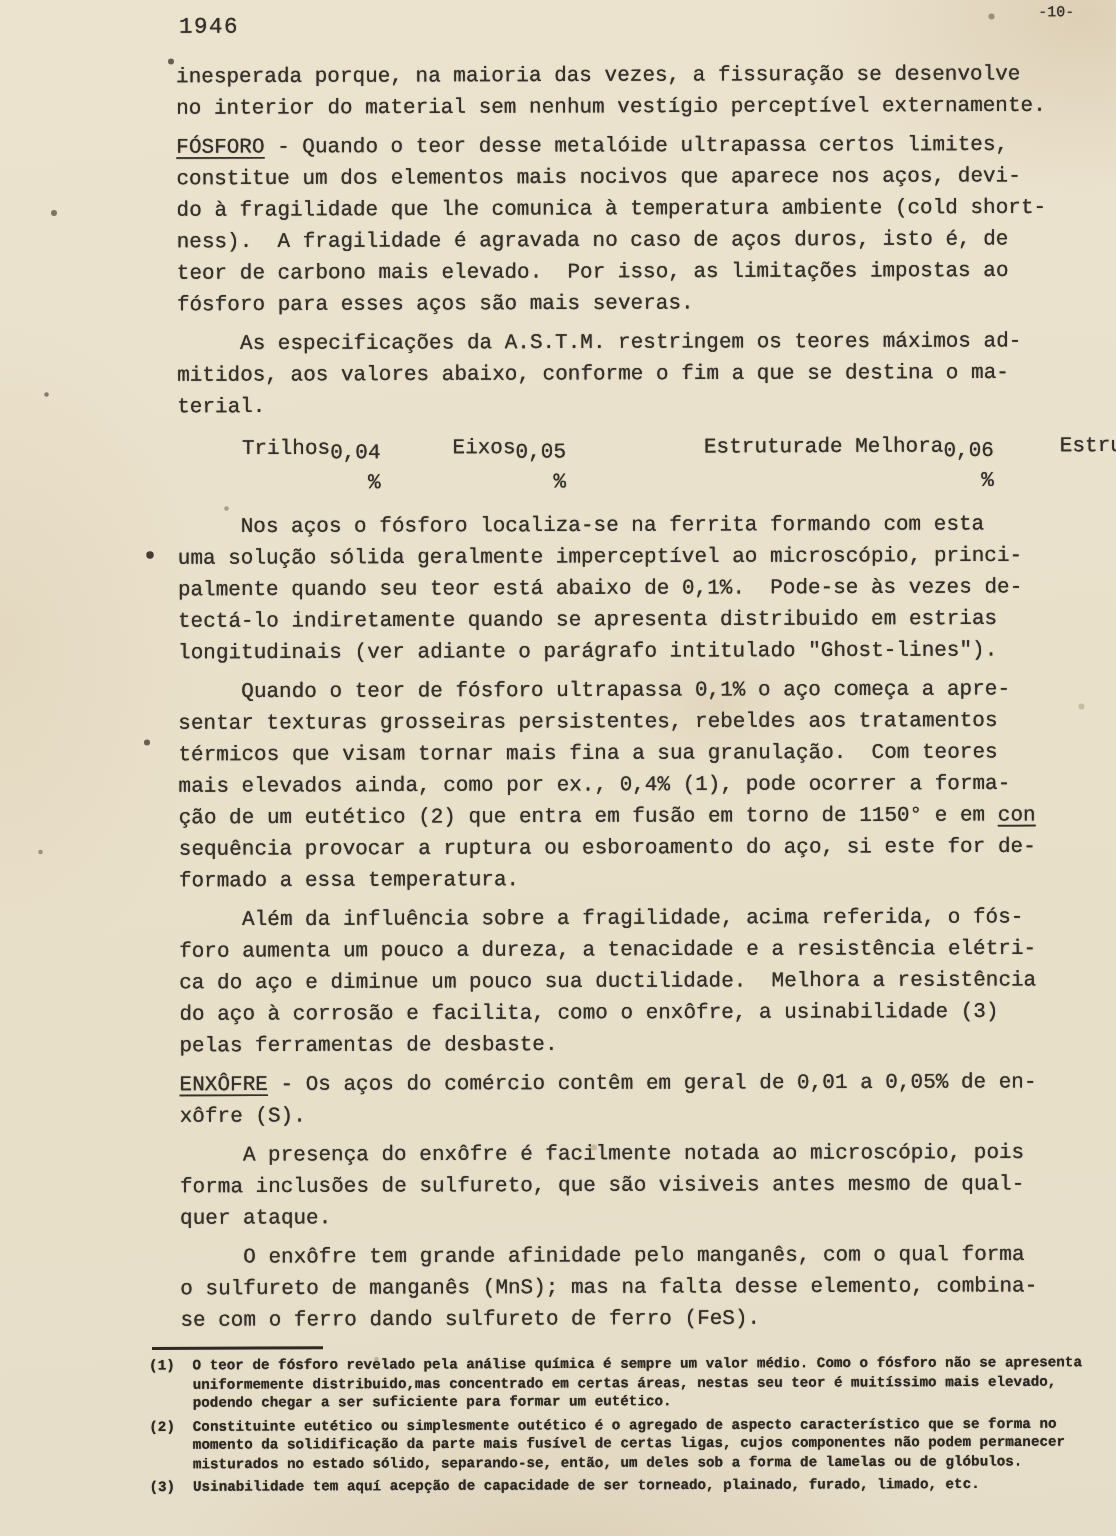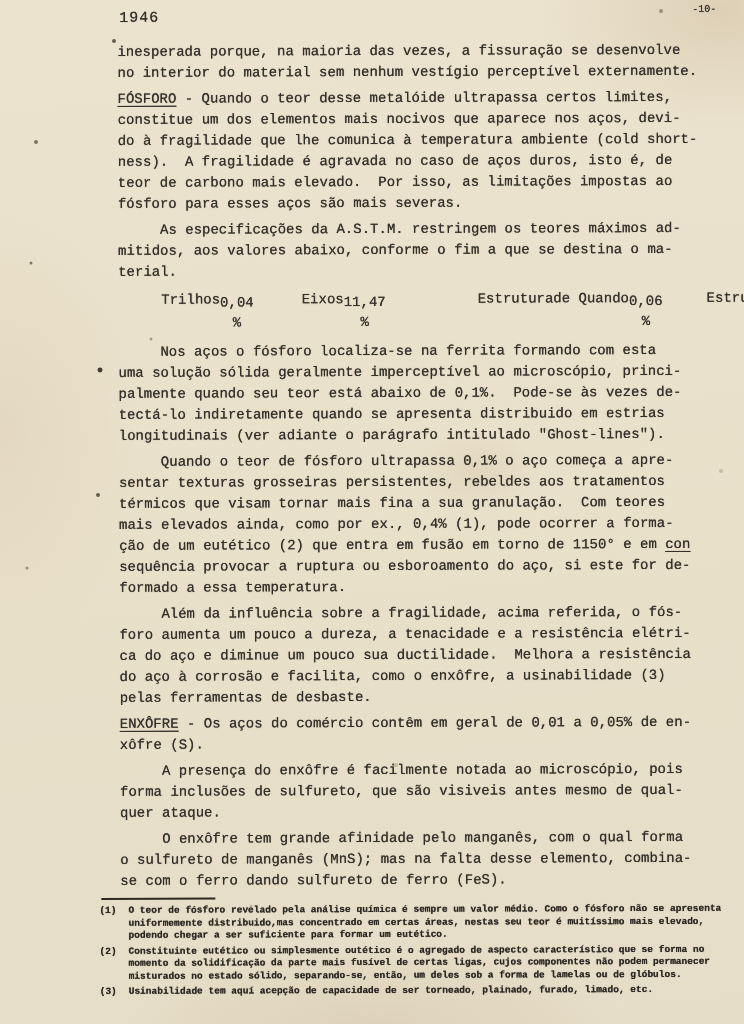--- a/index.html
+++ b/index.html
@@ -49,21 +49,21 @@
     white-space: pre-wrap;
   }
   .u { text-decoration: underline; text-underline-offset: 3px; }
   .spec-table { display:flex; margin: 7px 0 9px 43px; font-size: 14px; }
   .spec-table .col { display:flex; }
   .spec-table .col + .col { }
   .col-1 { margin-right: 48px; }
   .col-2 { margin-right: 44px; }
   .col-3 { margin-right: 44px; margin-left: 48px; }
   .spec-table .h { min-height: 20px; line-height: 20px; white-space: pre; }
-  .spec-table .v { line-height: 20px; margin-top: 3px; text-align: center; }
+  .spec-table .v { line-height: 20px; margin-top: 3px; text-align: right; }
   .footnotes { margin: 6px 22px 0 98px; font-size: 9.5px; line-height: 12.5px; font-weight: bold; color: #2c2923; }
   .rule { width: 114px; height: 2px; background: #2c2923; margin: 0 0 5px 2px; }
   .fn { position: relative; padding-left: 29px; margin-bottom: 3px; }
   .fn-marker { position: absolute; left: 0; top: 0; }
   .fn-text { }
 </style>
 </head>
 <body>
 
 <div class="page">
@@ -94,25 +94,25 @@
 
       <div class="spec-table">
         <div class="col col-1">
           <div class="h">Trilhos</div>
           <div class="h"></div>
           <div class="v">0,04 %</div>
         </div>
         <div class="col col-2">
           <div class="h">Eixos</div>
           <div class="h"></div>
-          <div class="v">11,47 %</div>
+          <div class="v">0,05 %</div>
         </div>
         <div class="col col-3">
           <div class="h">Estrutura</div>
-          <div class="h">de Quando</div>
+          <div class="h">de Melhora</div>
           <div class="v">0,06 %</div>
         </div>
         <div class="col col-4">
           <div class="h">Estrut. de constr.</div>
           <div class="h">e barras conc.arm.</div>
         </div>
       </div>
 
       <p>     Nos aços o fósforo localiza-se na ferrita formando com esta
 uma solução sólida geralmente imperceptível ao microscópio, princi-

